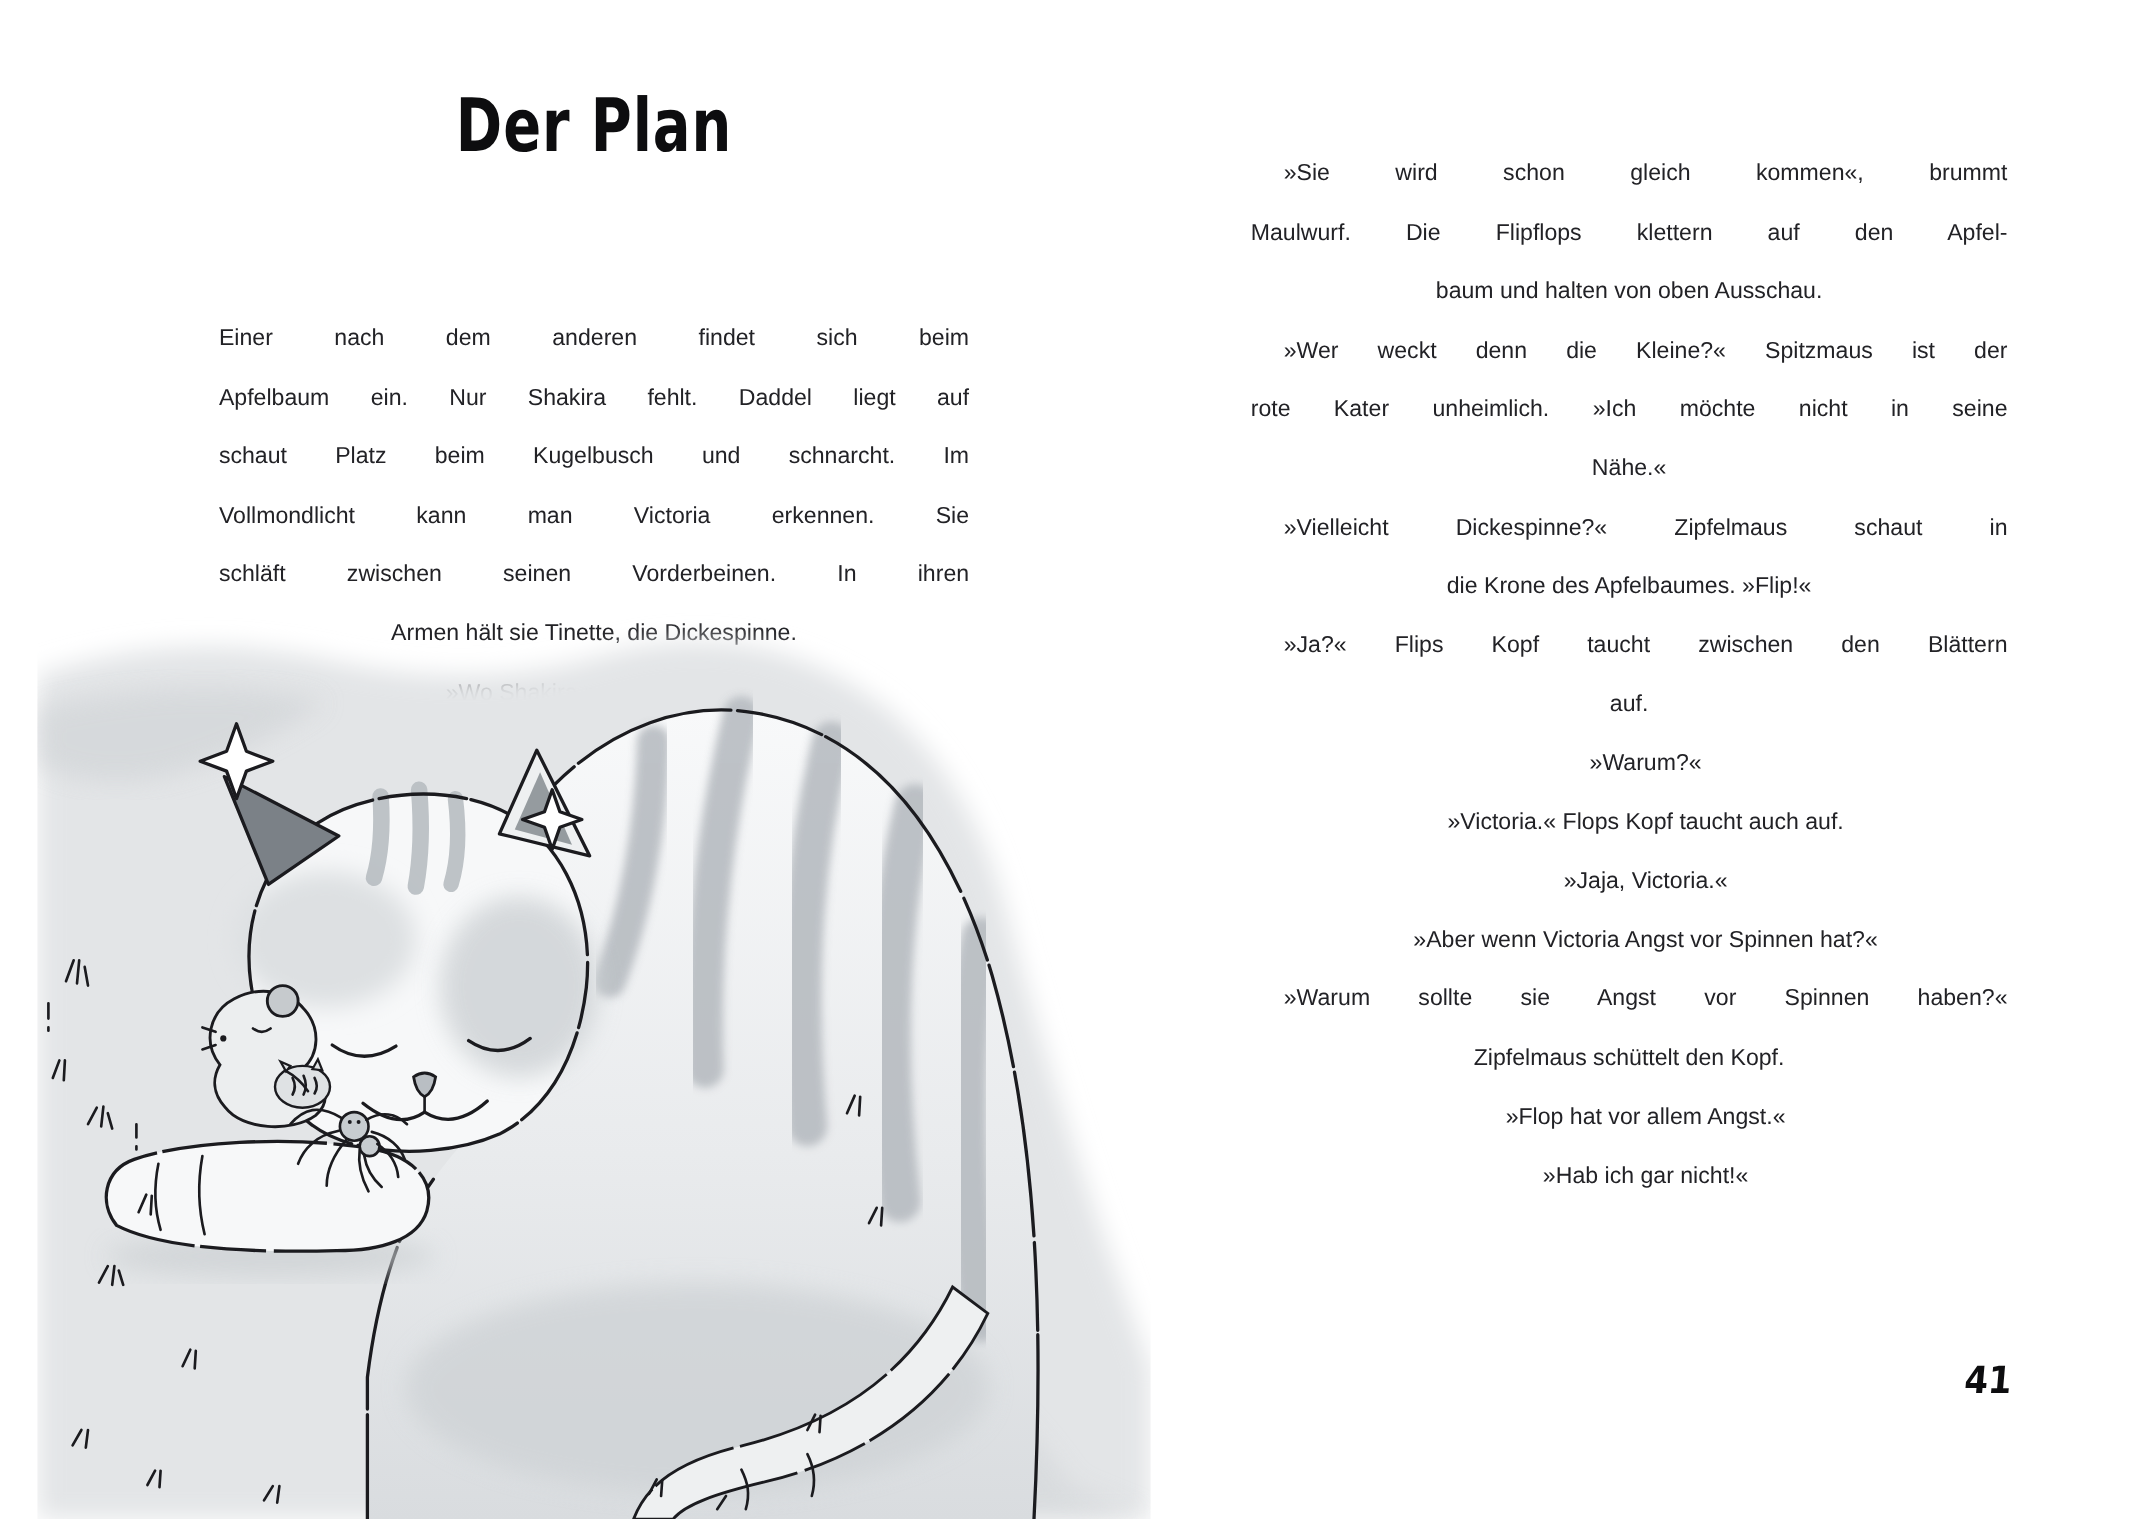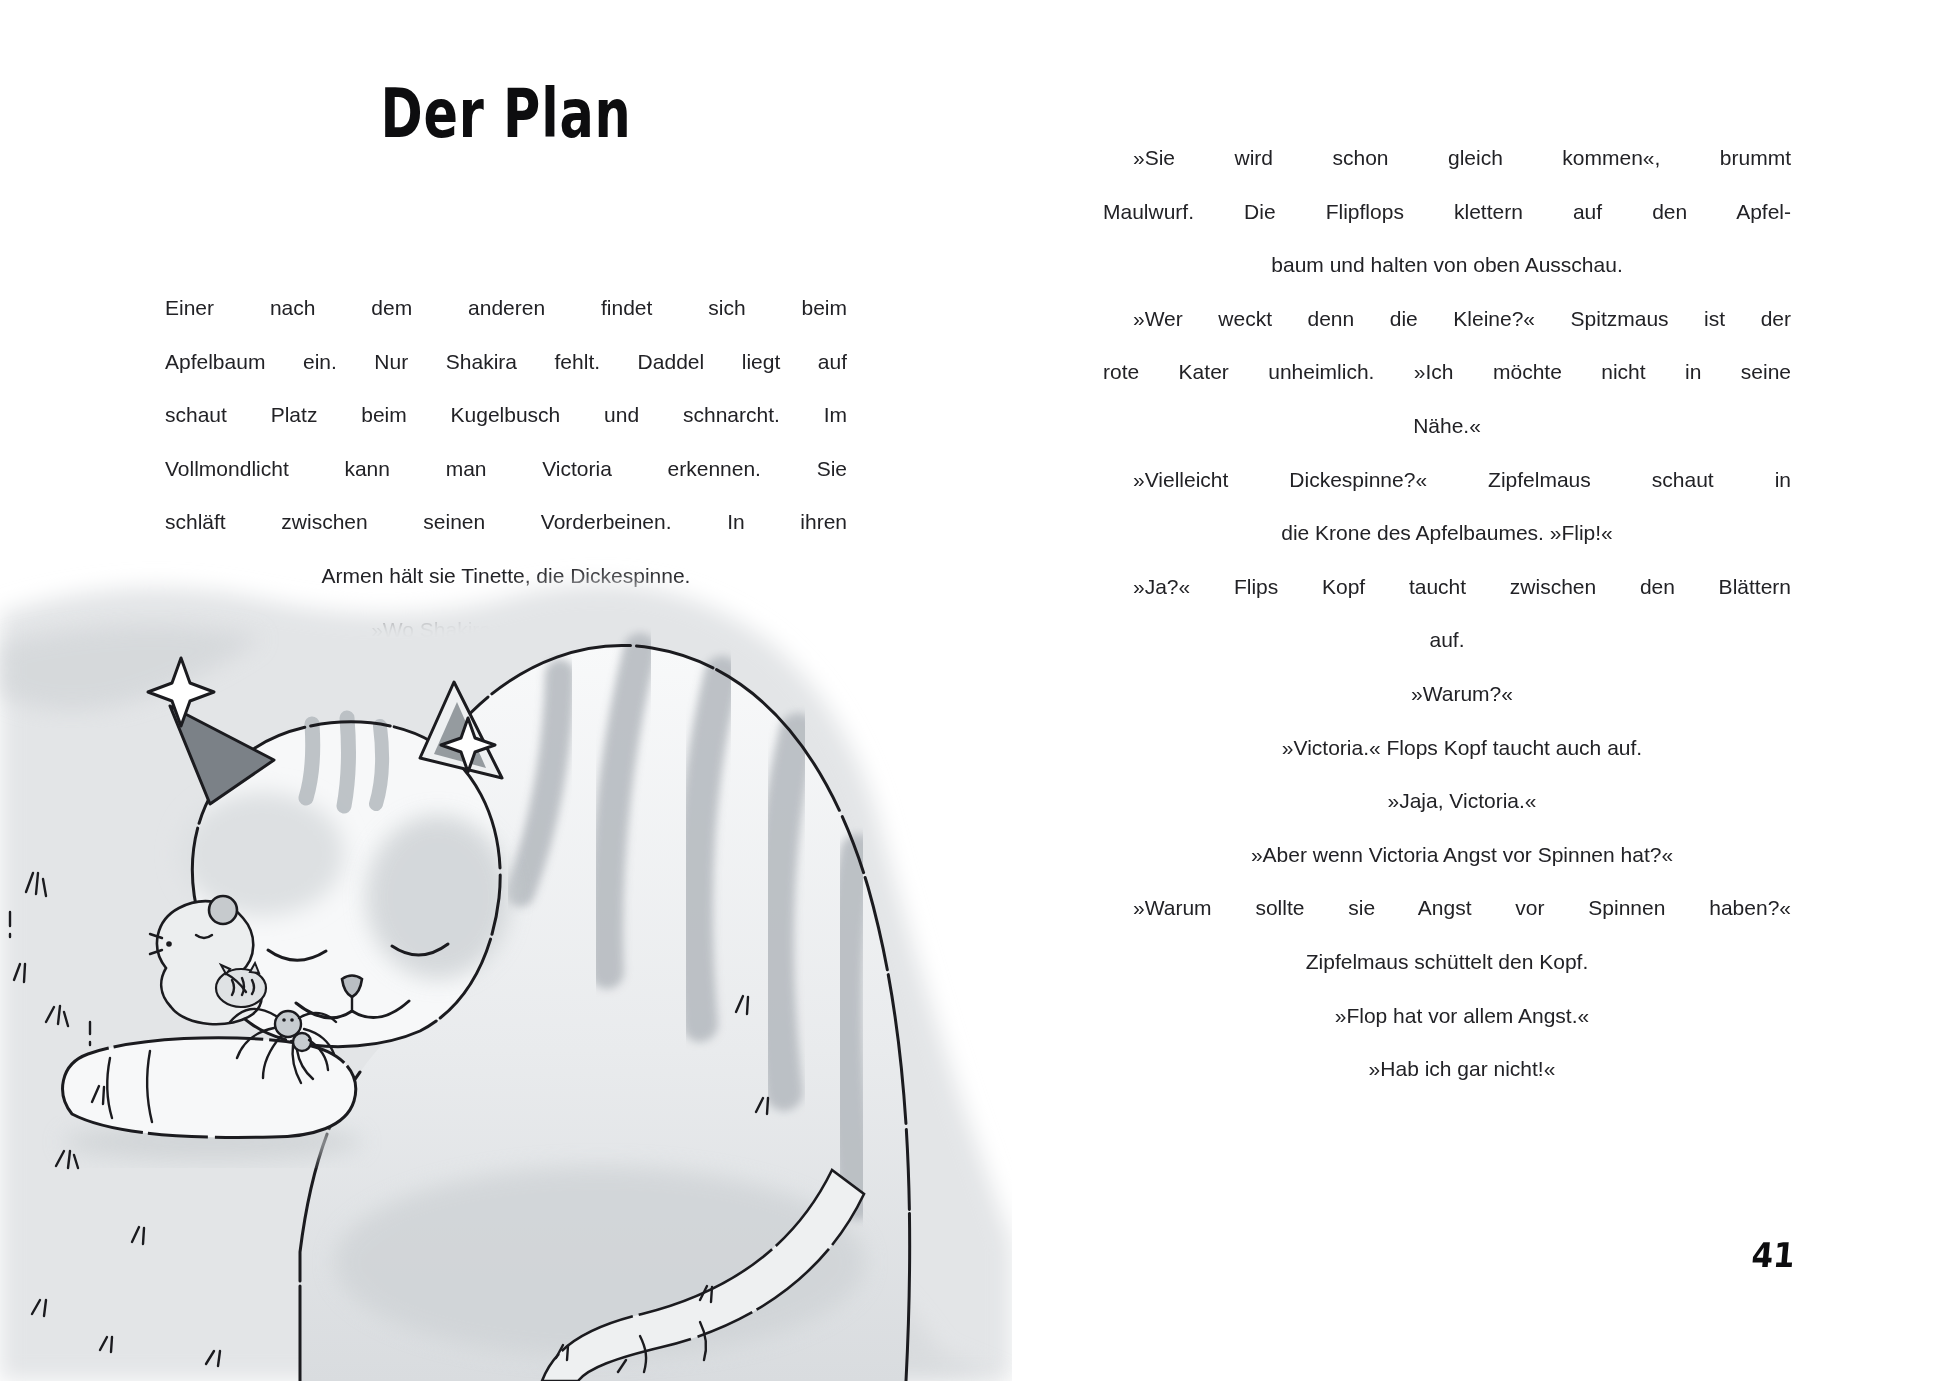--- a/index.html
+++ b/index.html
@@ -11,21 +11,21 @@
     --earshade:#7b8187;
     --paper:#ffffff;
     --paper2:#f7f8f9;
   }
   html,body{margin:0;padding:0;}
   body{
     width:1946px;height:1381px;background:var(--paper);
     font-family:"Liberation Sans", sans-serif;color:var(--ink);
     position:relative;overflow:hidden;
   }
-  .page{position:absolute;inset:0;}
+  .page{position:absolute;inset:0;margin-left:34px;}
   .title{
     position:absolute;left:165px;top:78px;width:682px;margin:0;
     text-align:center;font-family:"DejaVu Sans", sans-serif;
     font-weight:700;font-size:62px;line-height:1.1;letter-spacing:1px;
     transform:scale(0.82,1.08);transform-origin:50% 0;
     color:#0d0d0f;
   }
   .col{position:absolute;font-size:21px;line-height:53.6px;color:#222226;}
   .col .line{
     height:53.6px;white-space:nowrap;overflow:visible;text-align:center;

